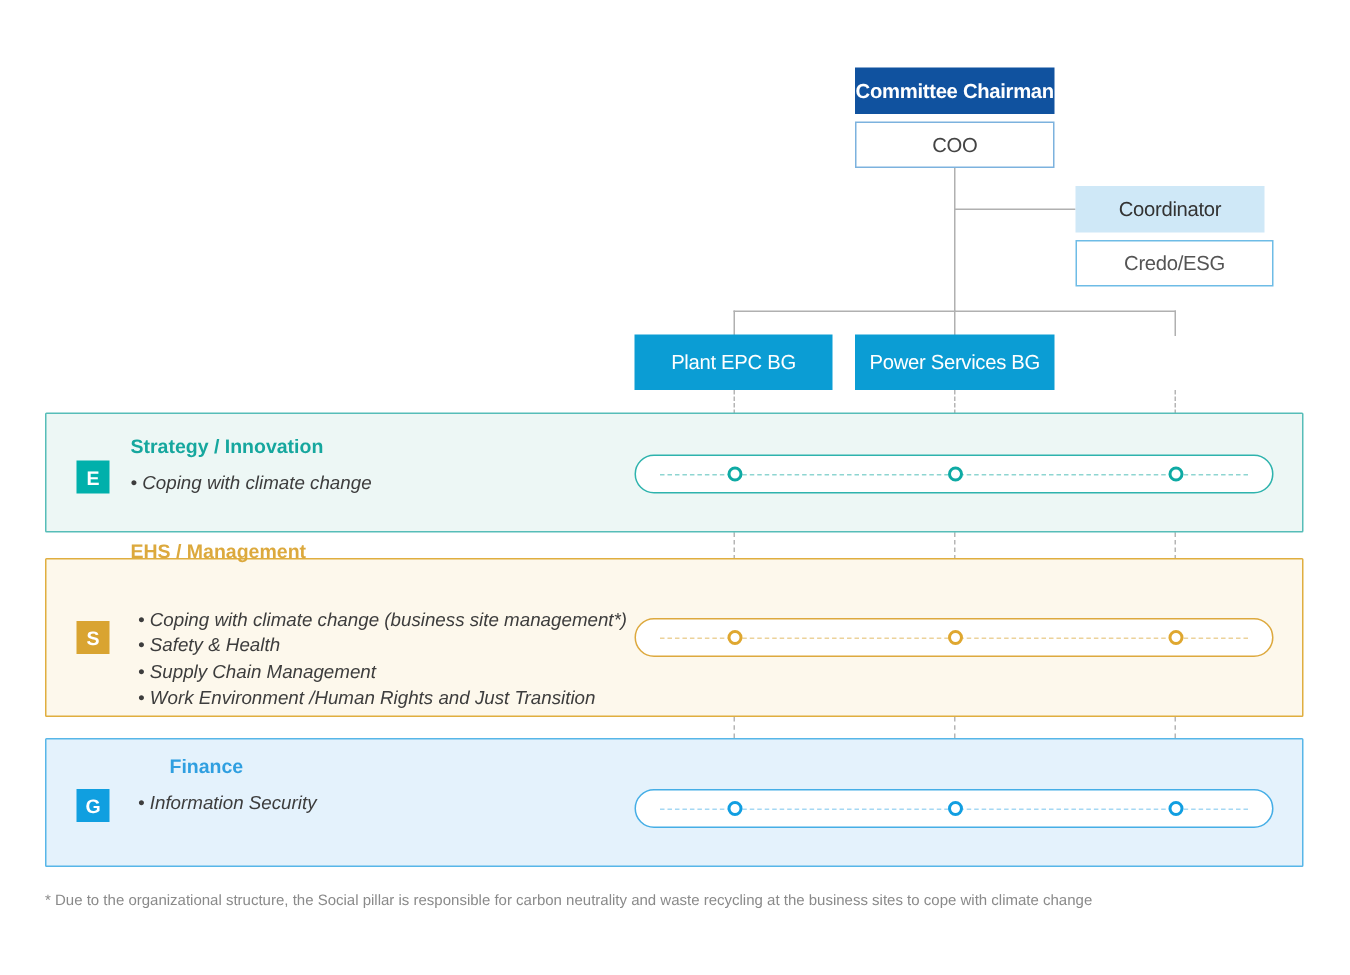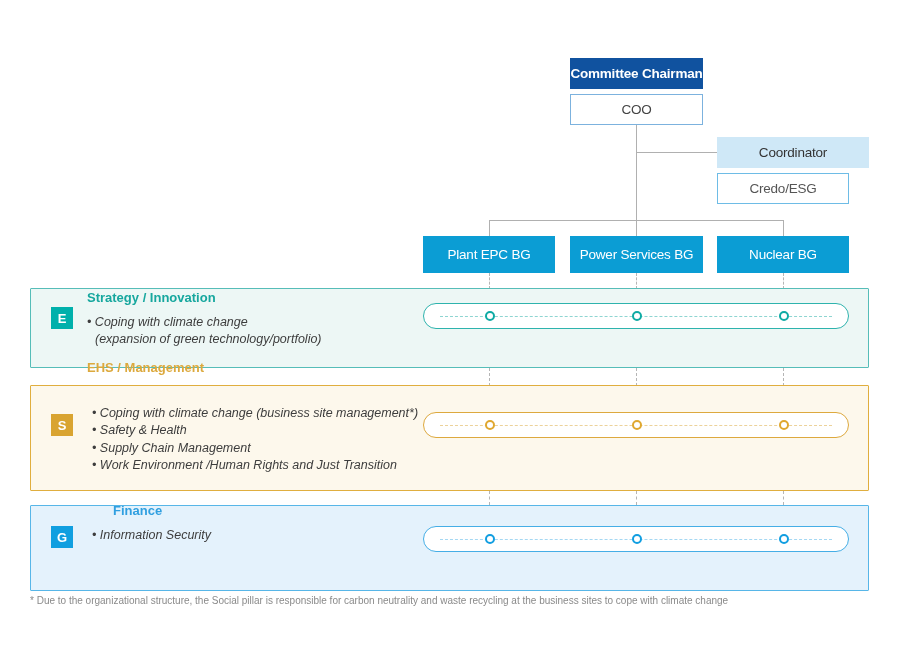--- a/index.html
+++ b/index.html
@@ -13,21 +13,21 @@
   }
   #root {
     position: relative;
     width: 900px;
     height: 650px;
     background: #ffffff;
     overflow: hidden;
   }
 
   
-  .abs { position: absolute; box-sizing: border-box; margin-top: 13px; }
+  .abs { position: absolute; box-sizing: border-box; }
 
   
   .orgbox {
     display: flex;
     align-items: center;
     justify-content: center;
     font-size: 13.5px;
     letter-spacing: -0.2px;
     white-space: nowrap;
   }
@@ -171,42 +171,39 @@
   </div>
 
   <div class="abs orgbox orgbox-coo" style="left:570px; top:81px; width:133px; height:31px;">
     <span>COO</span>
   </div>
 
   <div class="abs vline" style="left:636px; top:112px; height:96px;"></div>
 
   <div class="abs hline" style="left:636px; top:139px; width:81px;"></div>
 
-  <div class="abs orgbox orgbox-coordinator" style="left:717px; top:124px; width:152px; height:31px;">
+  <div class="abs orgbox orgbox-coordinator" style="left:717px; top:124px; width:126px; height:31px;">
     <span>Coordinator</span>
   </div>
 
   <div class="abs orgbox orgbox-credo" style="left:717px; top:160px; width:132px; height:31px;">
     <span>Credo/ESG</span>
   </div>
 
   <div class="abs hline" style="left:489px; top:207px; width:295px;"></div>
   <div class="abs vline" style="left:489px; top:207px; height:17px;"></div>
   <div class="abs vline" style="left:636px; top:207px; height:17px;"></div>
   <div class="abs vline" style="left:783px; top:207px; height:17px;"></div>
 
   <div class="abs orgbox orgbox-bg" style="left:423px; top:223px; width:132px; height:37px;">
     <span>Plant EPC BG</span>
   </div>
   <div class="abs orgbox orgbox-bg" style="left:570px; top:223px; width:133px; height:37px;">
     <span>Power Services BG</span>
   </div>
-  <div class="abs orgbox orgbox-bg" style="left:717px; top:223px; width:132px; height:37px;">
-    <span>Nuclear BG</span>
-  </div>
 
   <div class="abs dotline" style="left:489px; top:260px; height:16px;"></div>
   <div class="abs dotline" style="left:636px; top:260px; height:16px;"></div>
   <div class="abs dotline" style="left:783px; top:260px; height:16px;"></div>
 
   <div class="abs dotline teal" style="left:489px; top:276px; height:38px;"></div>
   <div class="abs dotline teal" style="left:636px; top:276px; height:38px;"></div>
   <div class="abs dotline teal" style="left:783px; top:276px; height:38px;"></div>
 
   <div class="abs dotline teal" style="left:489px; top:327px; height:28px;"></div>
@@ -240,21 +237,20 @@
   <div class="abs panel panel-e" style="left:30px; top:275px; width:839px; height:80px;"></div>
 
   <div class="badge badge-e" style="left:51px; top:307px;">
     <span>E</span>
   </div>
 
   <div class="pillar-title title-e" style="left:87px; top:290px;">Strategy / Innovation</div>
 
   <div class="bullets" style="left:87px; top:314px;">
     <div>• Coping with climate change</div>
-    <div class="cont">(expansion of green technology/portfolio)</div>
   </div>
 
   <div class="pill pill-e" style="left:423px; top:303px; width:426px; height:26px;">
     <div class="pill-inner e"></div>
     <div class="node e" style="left:66px;"></div>
     <div class="node e" style="left:213px;"></div>
     <div class="node e" style="left:360px;"></div>
   </div>
 
   <div class="abs panel panel-s" style="left:30px; top:372px; width:839px; height:106px;"></div>

